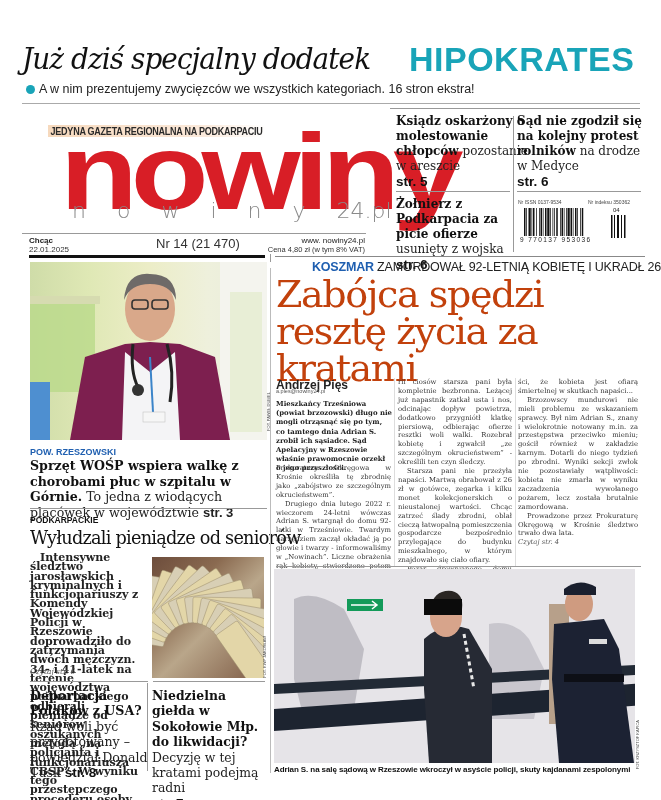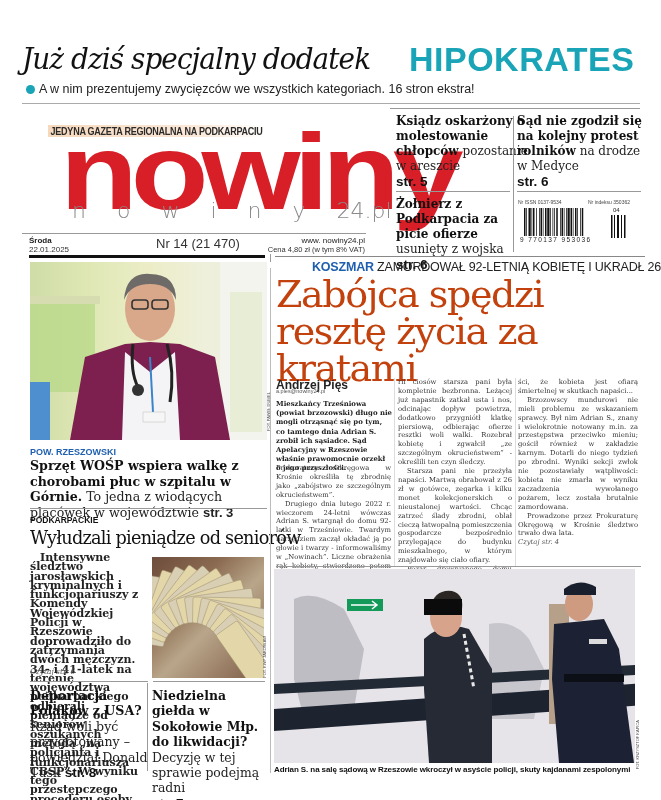--- a/index.html
+++ b/index.html
@@ -116,21 +116,21 @@
   <span class="teal-dot"></span><span>A w nim prezentujemy zwycięzców we wszystkich kategoriach. 16 stron ekstra!</span>
 </div>
 <div class="abs rule-top"></div>
 
 <div class="abs" id="logo">nowiny</div>
 <div class="abs" id="tagline">JEDYNA GAZETA REGIONALNA NA PODKARPACIU</div>
 <div class="abs" id="logo-url"><span>n o w i n y</span> <span class="tight">24.pl</span></div>
 
 <div class="abs rule-mast"></div>
 <div class="abs rule-mast2"></div>
-<div class="abs" id="issue-day">Środa</div>
+<div class="abs" id="issue-day">Chcąc</div>
 <div class="abs" id="issue-date">22.01.2025</div>
 <div class="abs" id="issue-no">Nr 14 (21 470)</div>
 <div class="abs" id="site-url">www. nowiny24.pl</div>
 <div class="abs" id="price">Cena 4,80 zł (w tym 8% VAT)</div>
 <div class="abs rule-thick"></div>
 <div class="abs vtick"></div>
 <div class="abs rule-thin-r"></div>
 
 <div class="abs rule-tr"></div>
 <div class="abs teaser" id="teaser-1">
@@ -255,21 +255,21 @@
 <div class="abs vline-l"></div>
 <div class="abs vline-l2"></div>
 
 <div class="abs" id="deport-story">
   <b>Deportacja Polaków z USA?</b><br>
   <span>Rząd woli być przygotowany – powiedział Donald Tusk</span>
   <span class="str-sans">str. 8</span>
 </div>
 <div class="abs" id="gielda-story">
   <b>Niedzielna giełda w Sokołowie Młp. do likwidacji?</b><br>
-  <span>Decyzję w tej sprawie podejmą radni</span><br>
+  <span>Decyzję w tej kratami podejmą radni</span><br>
   <span class="str-sans">str. 7</span>
 </div>
 
 <div class="abs" id="main-kicker">
   <span class="k">KOSZMAR</span>
   <span>ZAMORDOWAŁ 92-LETNIĄ KOBIETĘ I UKRADŁ 26 ZŁOTYCH</span>
 </div>
 <div class="abs" id="main-head">Zabójca spędzi resztę życia za kratami</div>
 
 <div class="abs" id="byline-name">Andrzej Pięs</div>

